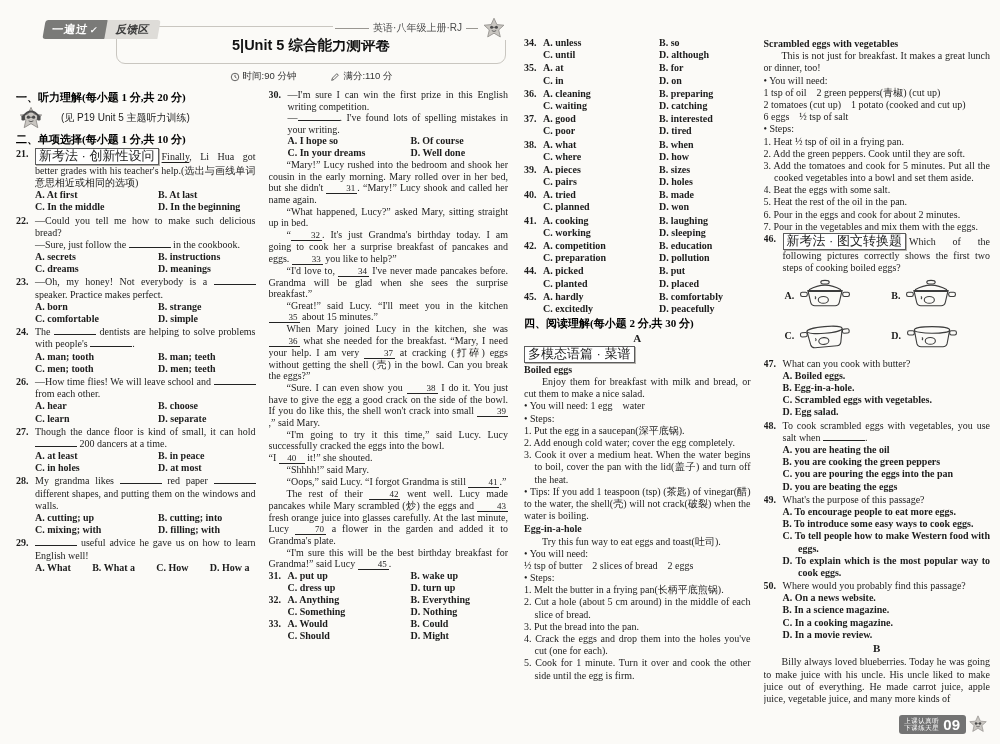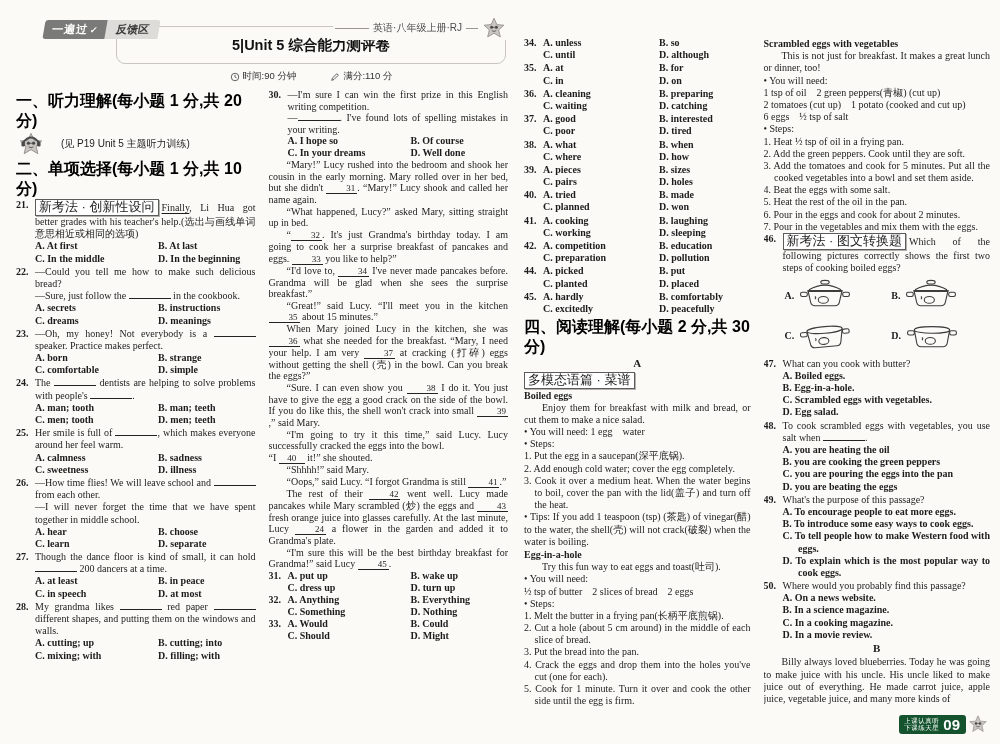--- a/index.html
+++ b/index.html
@@ -31,21 +31,21 @@
   .meta-row{position:absolute;left:100px;right:2px;top:58px;display:flex;justify-content:center;gap:34px;
             font-family:"Liberation Sans",sans-serif;font-size:9.5px;color:#333;}
   .meta{display:inline-flex;align-items:center;gap:3px;}
   .micon{width:10px;height:10px;display:inline-block;}
   .micon svg{width:100%;height:100%;}
   
   .cols{display:flex;gap:13px;margin-top:3px;}
   .col{flex:1 1 0;min-width:0;font-size:10px;line-height:1.22;overflow:hidden;height:644px;}
   .half.right .col{height:702px;}
   .col.c1{line-height:1.155;}
-  .section{font-family:Liberation Sans, sans-serif;font-weight:bold;font-size:16px;margin:2px 0 1px;color:#000;}
+  .section{font-family:Liberation Serif, serif;font-weight:bold;font-size:11px;margin:2px 0 1px;color:#000;}
   .listen{display:flex;align-items:center;gap:15px;margin:1px 0;}
   .lsticon{width:30px;height:26px;flex:0 0 auto;}
   .lsticon svg{width:100%;height:100%;}
   .listen .ltext{font-family:"Liberation Sans",sans-serif;font-size:10px;}
   .q{display:flex;margin:0 0 1px;}
   .qn{font-weight:bold;min-width:19px;flex:0 0 auto;}
   .qbody{flex:1;min-width:0;text-align:justify;}
   .qline{text-align:justify;}
   .tagbox{display:inline-block;border:1px solid #5c5c5c;box-shadow:1px 1px 0 #b5b2ad;background:#fff;
           font-family:"Liberation Sans",sans-serif;font-size:13px;line-height:1.15;padding:0 3px;margin-right:3px;}
@@ -65,21 +65,21 @@
   .blankn{display:inline-block;min-width:22px;border-bottom:0.9px solid #222;text-align:center;
           font-size:9px;line-height:10px;padding:0 2px;}
   .ul{text-decoration:underline;text-underline-offset:2px;}
   .pots{display:grid;grid-template-columns:1fr 1fr;gap:5px 8px;margin:4px 0 3px 2px;}
   .potitem{display:flex;align-items:center;gap:4px;}
   .potk{font-weight:bold;}
   .pot{width:54px;height:32px;}
   .pot.tilt{transform:rotate(-5deg);}
   
   .badge{position:absolute;right:2px;bottom:2px;display:flex;align-items:center;gap:2px;}
-  .badge-box{background:#14532d;border-radius:3px;color:#fff;display:flex;align-items:center;gap:4px;
+  .badge-box{background:#737373;border-radius:3px;color:#fff;display:flex;align-items:center;gap:4px;
              padding:2px 6px 2px 5px;}
   .slogan{display:flex;flex-direction:column;font-family:"Liberation Sans",sans-serif;font-size:6.5px;
           line-height:1.15;letter-spacing:0.5px;}
   .pageno{font-family:"Liberation Sans",sans-serif;font-weight:bold;font-size:15px;line-height:1;}
 </style>
 </head>
 <body>
 
 <div class="page">
   <div class="half left">
@@ -179,65 +179,64 @@
               <div class="qline">The <span class="blank"></span> dentists are helping to solve problems with people's <span class="blank"></span>.</div>
               <div class="opts c2">
                 <span class="opt">A. man; tooth</span>
                 <span class="opt">B. man; teeth</span>
                 <span class="opt">C. men; tooth</span>
                 <span class="opt">D. men; teeth</span>
               </div>
             </div>
           </div>
           <div class="q">
-            <span class="qn">25.</span>
-            <div class="qbody">
-              <div class="qline">Her smile is full of <span class="blank"></span>, which makes everyone around her feel warm.</div>
-              <div class="opts c2">
-                <span class="opt">A. calmness</span>
-                <span class="opt">B. sadness</span>
-                <span class="opt">C. sweetness</span>
-                <span class="opt">D. illness</span>
-              </div>
-            </div>
-          </div>
-          <div class="q">
             <span class="qn">26.</span>
             <div class="qbody">
               <div class="qline">—How time flies! We will leave school and <span class="blank"></span> from each other.</div>
-              <div class="qline">—I will never forget the time that we have spent together in middle school.</div>
               <div class="opts c2">
                 <span class="opt">A. hear</span>
                 <span class="opt">B. choose</span>
                 <span class="opt">C. learn</span>
                 <span class="opt">D. separate</span>
               </div>
             </div>
           </div>
           <div class="q">
             <span class="qn">27.</span>
             <div class="qbody">
               <div class="qline">Though the dance floor is kind of small, it can hold <span class="blank"></span> 200 dancers at a time.</div>
               <div class="opts c2">
                 <span class="opt">A. at least</span>
                 <span class="opt">B. in peace</span>
-                <span class="opt">C. in speech</span>
+                <span class="opt">C. in holes</span>
                 <span class="opt">D. at most</span>
               </div>
             </div>
           </div>
           <div class="q">
             <span class="qn">28.</span>
             <div class="qbody">
               <div class="qline">My grandma likes <span class="blank"></span> red paper <span class="blank"></span> different shapes, and putting them on the windows and walls.</div>
               <div class="opts c2">
                 <span class="opt">A. cutting; up</span>
                 <span class="opt">B. cutting; into</span>
                 <span class="opt">C. mixing; with</span>
                 <span class="opt">D. filling; with</span>
+              </div>
+            </div>
+          </div>
+          <div class="q">
+            <span class="qn">29.</span>
+            <div class="qbody">
+              <div class="qline"><span class="blank"></span> useful advice he gave us on how to learn English well!</div>
+              <div class="opts c4">
+                <span class="opt">A. What</span>
+                <span class="opt">B. What a</span>
+                <span class="opt">C. How</span>
+                <span class="opt">D. How a</span>
               </div>
             </div>
           </div>
         </div>
       <div class="col c1">
           <div class="q">
             <span class="qn">30.</span>
             <div class="qbody">
               <div class="qline">—I'm sure I can win the first prize in this English writing competition.</div>
               <div class="qline">—<span class="blank"></span>. I've found lots of spelling mistakes in your writing.</div>
@@ -253,21 +252,21 @@
           <div class="para ind">“What happened, Lucy?” asked Mary, sitting straight up in bed.</div>
           <div class="para ind">“<span class="blankn">32</span>. It's just Grandma's birthday today. I am going to cook her a surprise breakfast of pancakes and eggs. <span class="blankn">33</span> you like to help?”</div>
           <div class="para ind">“I'd love to, <span class="blankn">34</span> I've never made pancakes before. Grandma will be glad when she sees the surprise breakfast.”</div>
           <div class="para ind">“Great!” said Lucy. “I'll meet you in the kitchen <span class="blankn">35</span> about 15 minutes.”</div>
           <div class="para ind">When Mary joined Lucy in the kitchen, she was <span class="blankn">36</span> what she needed for the breakfast. “Mary, I need your help. I am very <span class="blankn">37</span> at cracking (打碎) eggs without getting the shell (壳) in the bowl. Can you break the eggs?”</div>
           <div class="para ind">“Sure. I can even show you <span class="blankn">38</span> I do it. You just have to give the egg a good crack on the side of the bowl. If you do like this, the shell won't crack into small <span class="blankn">39</span>,” said Mary.</div>
           <div class="para ind">“I'm going to try it this time,” said Lucy. Lucy successfully cracked the eggs into the bowl.</div>
           <div class="para">“I <span class="blankn">40</span> it!” she shouted.</div>
           <div class="para ind">“Shhhh!” said Mary.</div>
           <div class="para ind">“Oops,” said Lucy. “I forgot Grandma is still <span class="blankn">41</span>.”</div>
-          <div class="para ind">The rest of their <span class="blankn">42</span> went well. Lucy made pancakes while Mary scrambled (炒) the eggs and <span class="blankn">43</span> fresh orange juice into glasses carefully. At the last minute, Lucy <span class="blankn">24</span> a flower in the garden and added it to Grandma's plate.</div>
+          <div class="para ind">The rest of their <span class="blankn">42</span> went well. Lucy made pancakes while Mary scrambled (炒) the eggs and <span class="blankn">43</span> fresh orange juice into glasses carefully. At the last minute, Lucy <span class="blankn">70</span> a flower in the garden and added it to Grandma's plate.</div>
           <div class="para ind">“I'm sure this will be the best birthday breakfast for Grandma!” said Lucy <span class="blankn">45</span>.</div>
           <div class="q">
             <span class="qn">31.</span>
             <div class="qbody">
               <div class="opts c2">
                 <span class="opt">A. put up</span>
                 <span class="opt">B. wake up</span>
                 <span class="opt">C. dress up</span>
                 <span class="opt">D. turn up</span>
               </div>

